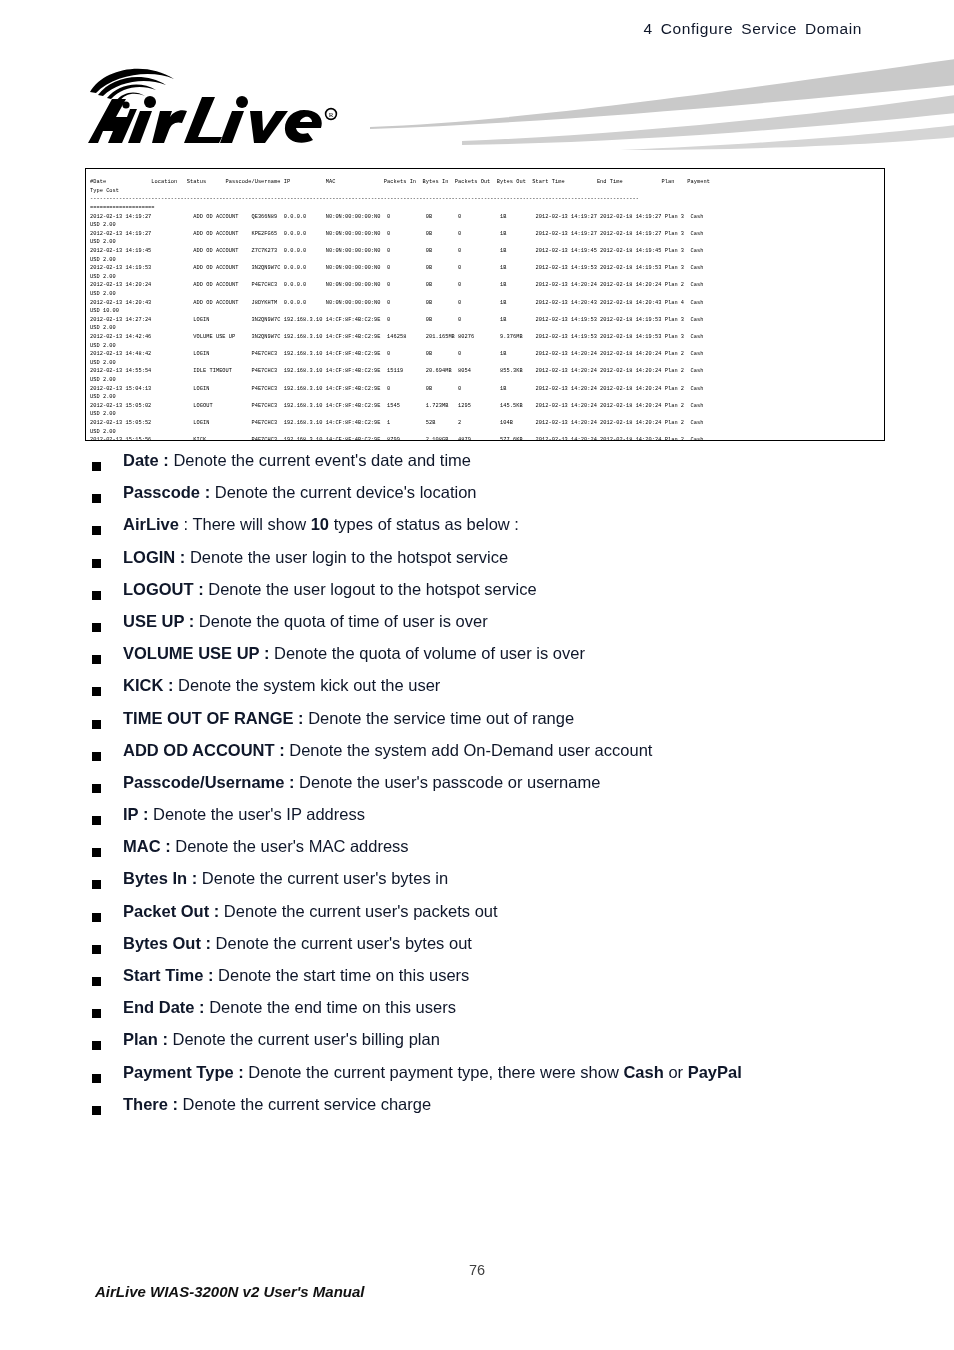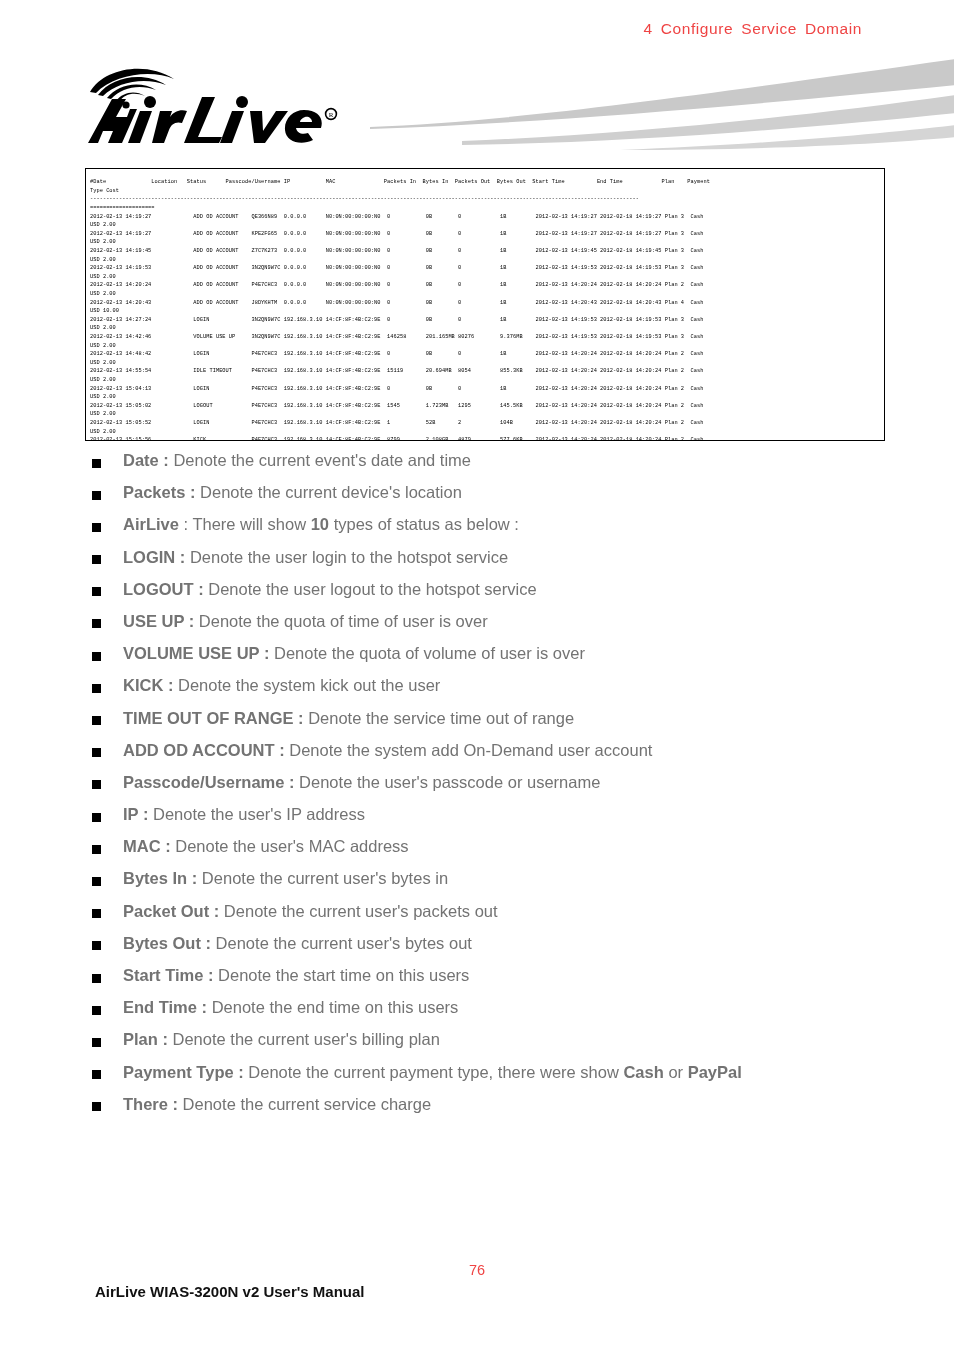--- a/index.html
+++ b/index.html
@@ -7,21 +7,21 @@
     width:954px;height:1350px;background:#ffffff;
     font-family:"Liberation Sans",sans-serif;color:#000;
     position:relative;overflow:hidden;
   }
   .page{position:absolute;inset:0;}
 
   
   .running-head{
     position:absolute;right:92px;top:20px;
     font-size:15.5px;letter-spacing:.6px;word-spacing:3px;
-    font-family:"Liberation Sans",sans-serif;color:#ef4444;
+    font-family:"Liberation Sans",sans-serif;color:#0f172a;
     white-space:nowrap;
   }
   .brandwrap{position:absolute;left:70px;top:55px;width:820px;height:95px;}
   .logo{position:absolute;left:12px;top:4px;width:260px;height:86px;}
   .logo svg{display:block;}
   .swoosh{position:absolute;left:300px;top:0;width:586px;height:95px;}
 
   
   .logbox{
     position:absolute;left:85px;top:168px;width:800px;height:273px;
@@ -31,40 +31,40 @@
   .logtext{
     font-family:"Liberation Mono","DejaVu Sans Mono",monospace;
     font-size:5.3px;line-height:8.6px;
     white-space:pre;letter-spacing:.05px;color:#000;
     transform-origin:0 0;
   }
 
   
   .bullets{position:absolute;left:92px;top:450px;width:800px;}
   .bullet{
-    display:flex;align-items:center;
+    display:flex;align-items:flex-end;
     margin-bottom:11.2px;
-    font-size:16.5px;line-height:21px;color:#737373;
+    font-size:16.5px;line-height:21px;color:#0f172a;
   }
   .bullet .sq{
     flex:0 0 auto;width:9px;height:9px;background:#000;
     margin:5px 22px 0 0;
   }
   .bullet .txt{flex:1 1 auto;}
   .bullet b{font-weight:bold;}
 
   
   .footer-title{
     position:absolute;left:95px;top:1283px;
-    font-size:15px;font-weight:bold;color:#111;
+    font-size:15px;font-style:italic;font-weight:bold;color:#111;
     font-family:"Liberation Sans",sans-serif;white-space:nowrap;
   }
   .footer-page{
     position:absolute;left:0;top:1262px;width:954px;text-align:center;
-    font-size:14.5px;color:#ef4444;
+    font-size:14.5px;color:#404040;
   }
 </style>
 </head>
 <body>
 
 <div class="page">
 
   <div class="running-head">4  Configure  Service  Domain</div>
 
   <div class="brandwrap">
@@ -143,21 +143,21 @@
 </pre>
   </div>
 
   <div class="bullets" id="bullets">
       <div class="bullet">
         <span class="sq"></span>
         <span class="txt"><b>Date :</b><span> Denote the current event's date and time</span></span>
       </div>
       <div class="bullet">
         <span class="sq"></span>
-        <span class="txt"><b>Packets :</b><span> Denote the current device's location</span></span>
+        <span class="txt"><b>Passcode :</b><span> Denote the current device's location</span></span>
       </div>
       <div class="bullet">
         <span class="sq"></span>
         <span class="txt"><b>AirLive</b><span> : There will show </span><b>10</b><span> types of status as below :</span></span>
       </div>
       <div class="bullet">
         <span class="sq"></span>
         <span class="txt"><b>LOGIN :</b><span> Denote the user login to the hotspot service</span></span>
       </div>
       <div class="bullet">
@@ -207,21 +207,21 @@
       <div class="bullet">
         <span class="sq"></span>
         <span class="txt"><b>Bytes Out :</b><span>   Denote the current user's bytes out</span></span>
       </div>
       <div class="bullet">
         <span class="sq"></span>
         <span class="txt"><b>Start Time :</b><span> Denote the start time on this users</span></span>
       </div>
       <div class="bullet">
         <span class="sq"></span>
-        <span class="txt"><b>End Time :</b><span> Denote the end time on this users</span></span>
+        <span class="txt"><b>End Date :</b><span> Denote the end time on this users</span></span>
       </div>
       <div class="bullet">
         <span class="sq"></span>
         <span class="txt"><b>Plan :</b><span> Denote the current user's billing plan</span></span>
       </div>
       <div class="bullet">
         <span class="sq"></span>
         <span class="txt"><b>Payment Type :</b><span> Denote the current payment type, there were show </span><b>Cash</b><span> or </span><b>PayPal</b></span>
       </div>
       <div class="bullet">

